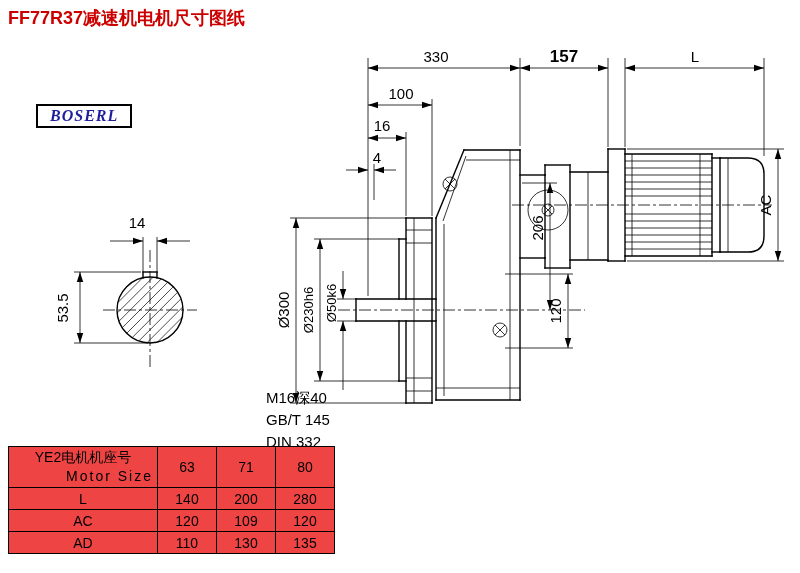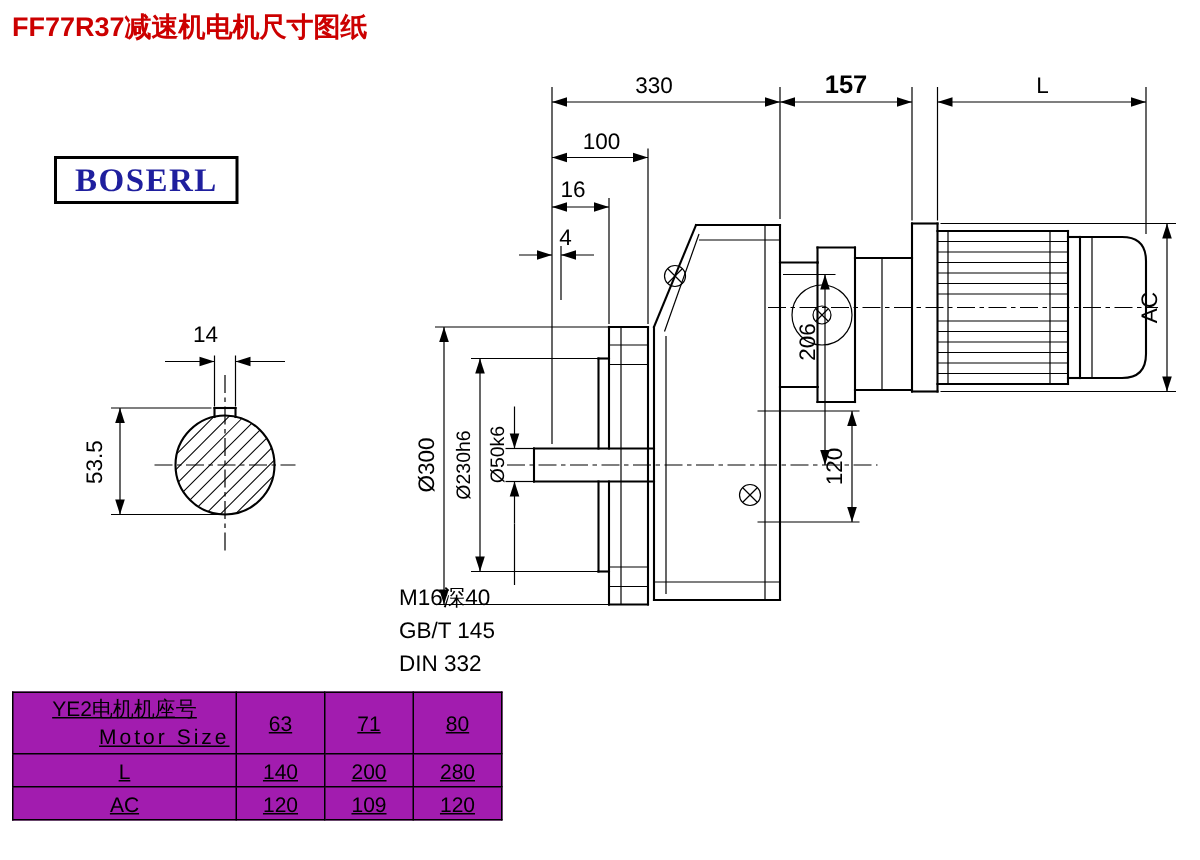--- a/index.html
+++ b/index.html
@@ -9,35 +9,35 @@
   }
   .title {
     position:absolute; left:8px; top:6px;
     font-size:18px; font-weight:bold; color:#cc0000; white-space:nowrap;
   }
   .logo {
     position:absolute; left:36px; top:104px;
     border:2px solid #000; background:#fff;
     padding:1px 12px;
     font-family:"Liberation Serif", serif;
-    font-size:22px; font-weight:bold; color:#1f1f9e; letter-spacing:1px;
+    font-size:16px; font-weight:bold; color:#1f1f9e; letter-spacing:1px;font-style:italic;
   }
   svg.drawing { position:absolute; left:0; top:0; }
   svg .ol { stroke:#000; stroke-width:1.4; fill:none; stroke-linecap:square; }
   svg .tl { stroke:#000; stroke-width:0.8; fill:none; }
   svg .hl { stroke:#000; stroke-width:0.7; fill:none; }
   svg .cl { stroke:#000; stroke-width:0.8; fill:none; stroke-dasharray:12 3 3 3; }
   svg polygon { fill:#000; stroke:none; }
   svg text { font-family:"Liberation Sans", sans-serif; fill:#000; }
   svg .dim  { font-size:15px; }
   svg .dimB { font-size:17px; font-weight:bold; }
   svg .sm   { font-size:13px; }
   table.spec {
-    position:absolute; left:8px; top:461px;
-    border-collapse:collapse; font-size:14px; background:#a21caf;text-decoration:underline;
+    position:absolute; left:8px; top:446px;
+    border-collapse:collapse; font-size:14px; background:#ef4444;
   }
   .spec td { border:1px solid #000; text-align:center; padding:0 4px; height:21px; }
   .spec td.hdr { width:140px; height:40px; line-height:1.35; }
   .spec td.lbl { }
   .spec td.val { width:50px; }
   .hdr .en { letter-spacing:2px;text-align:right; }
 </style>
 </head>
 <body>
 
@@ -296,14 +296,20 @@
       <td class="val">140</td>
       <td class="val">200</td>
       <td class="val">280</td>
     </tr>
     <tr>
       <td class="lbl">AC</td>
       <td class="val">120</td>
       <td class="val">109</td>
       <td class="val">120</td>
     </tr>
+    <tr>
+      <td class="lbl">AD</td>
+      <td class="val">110</td>
+      <td class="val">130</td>
+      <td class="val">135</td>
+    </tr>
   </tbody>
 </table>
 
 </body></html>

